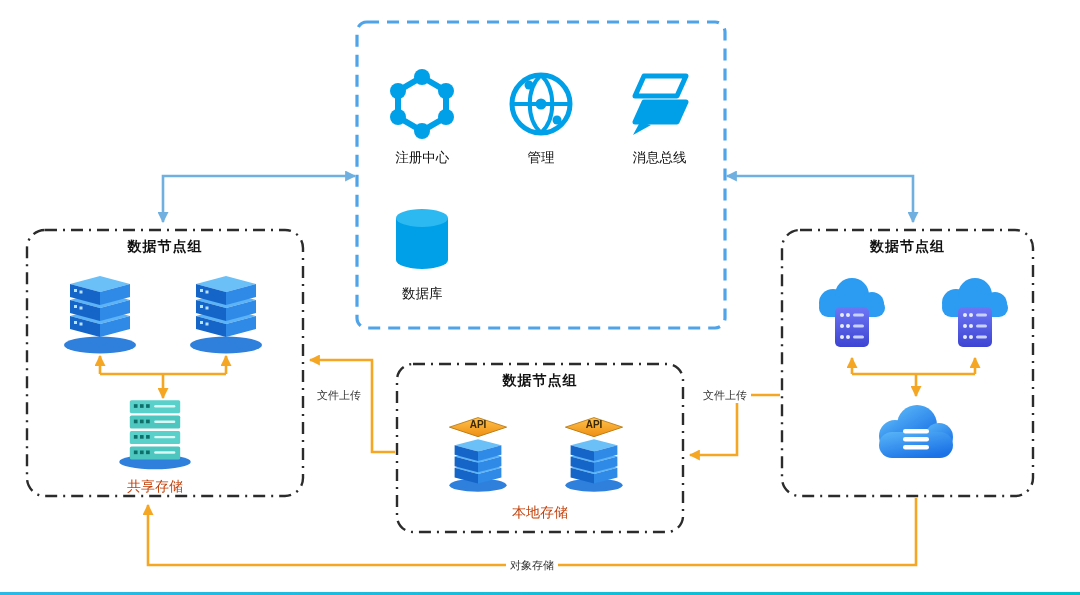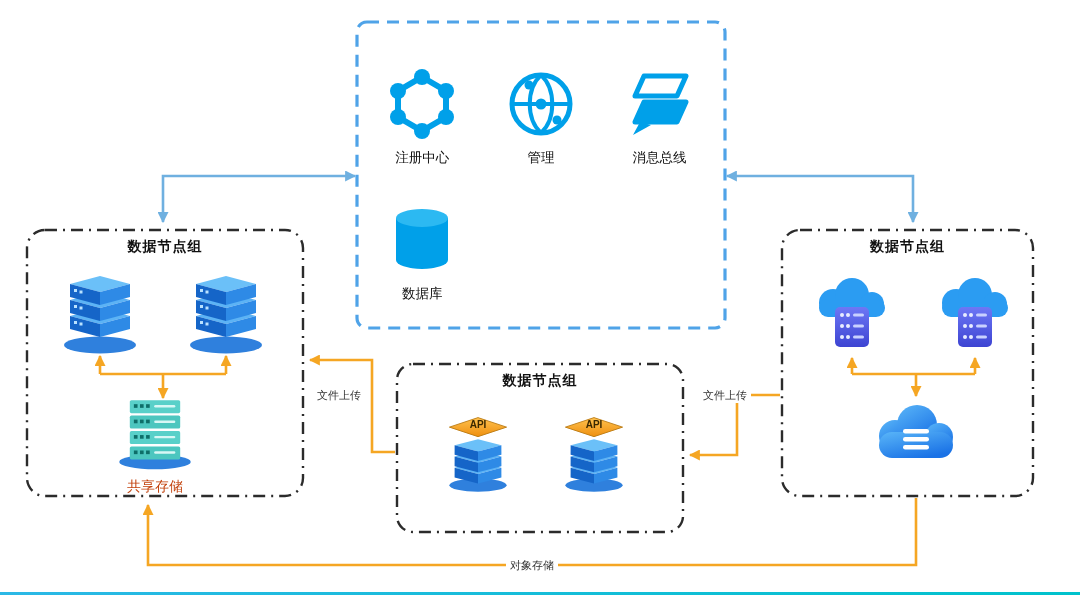--- a/index.html
+++ b/index.html
@@ -295,20 +295,21 @@
           <use href="#icon-server-api"></use>
         </svg>
       <span class="api-badge-text">API</span>
     </div>
     <div class="api-wrap" style="left:160px;top:52px;width:78px;height:80px">
       <svg width="78" height="80">
           <use href="#icon-server-api"></use>
         </svg>
       <span class="api-badge-text">API</span>
     </div>
+    <div class="caption" style="left:0;top:142px;width:100%">本地存储</div>
   </div>
 
   <div class="box" style="left:780px;top:228px;width:255px;height:270px">
     <svg class="group-border" width="255" height="270">
       <rect x="2" y="2" width="251" height="266" rx="18" fill="none" stroke="#2b2b2b" stroke-width="2.4" stroke-dasharray="12 6 2 6"></rect>
     </svg>
     <div class="group-title">数据节点组</div>
     <svg class="icon-abs" style="left:26px;top:44px" width="92" height="84">
         <use href="#icon-cloud-server"></use>
       </svg>

